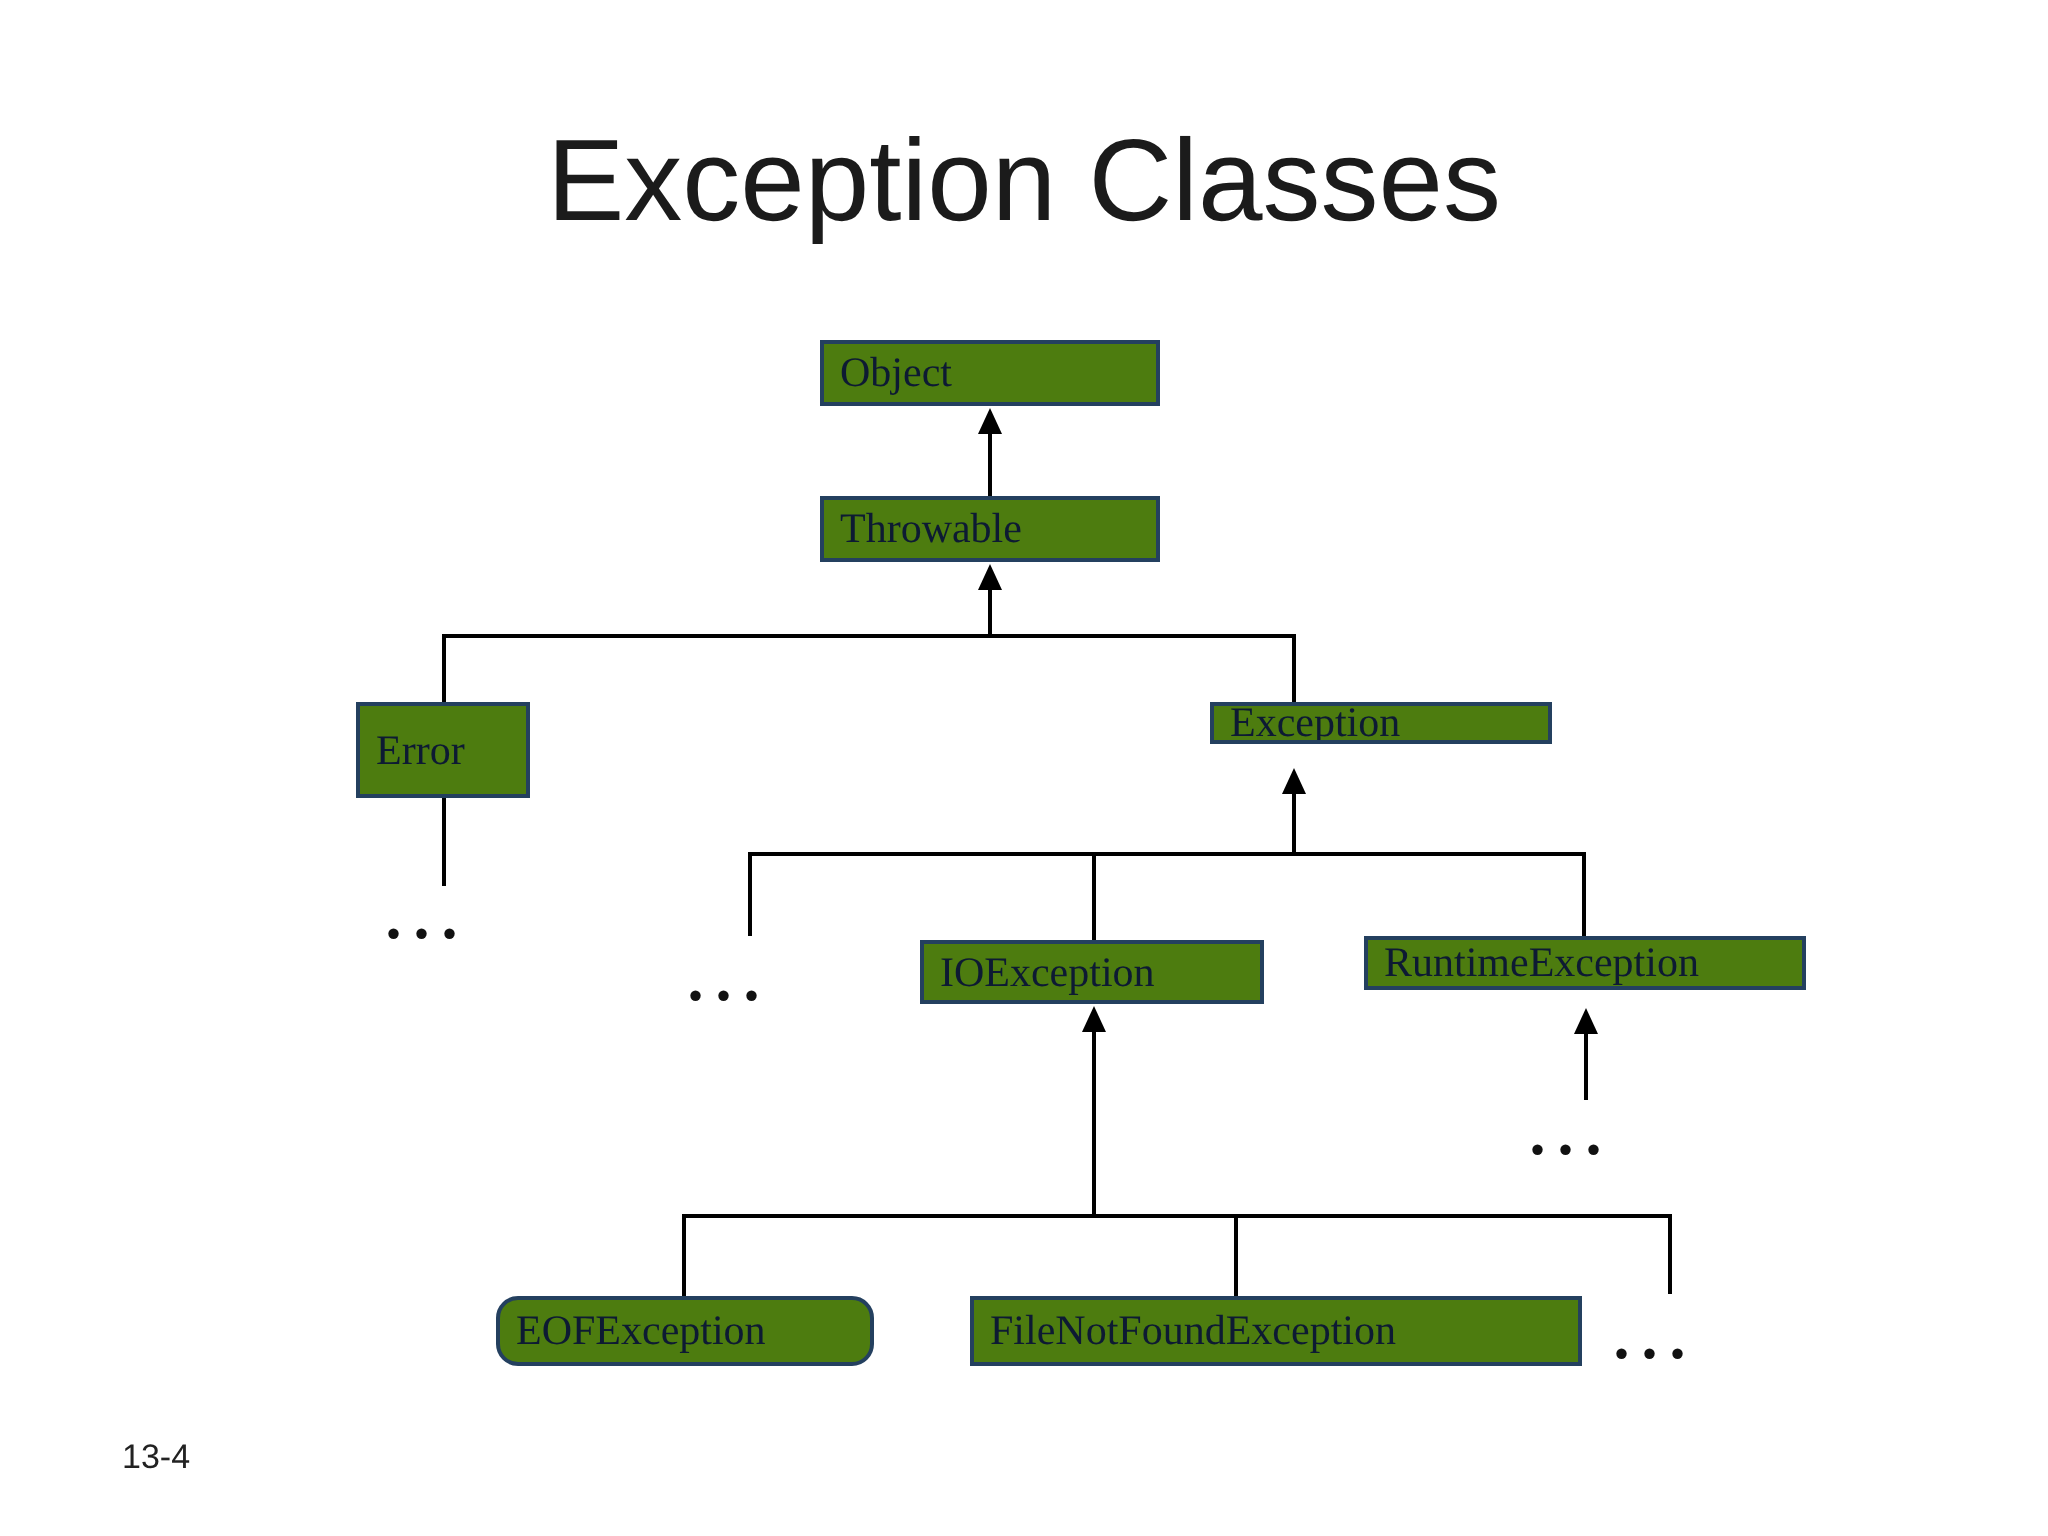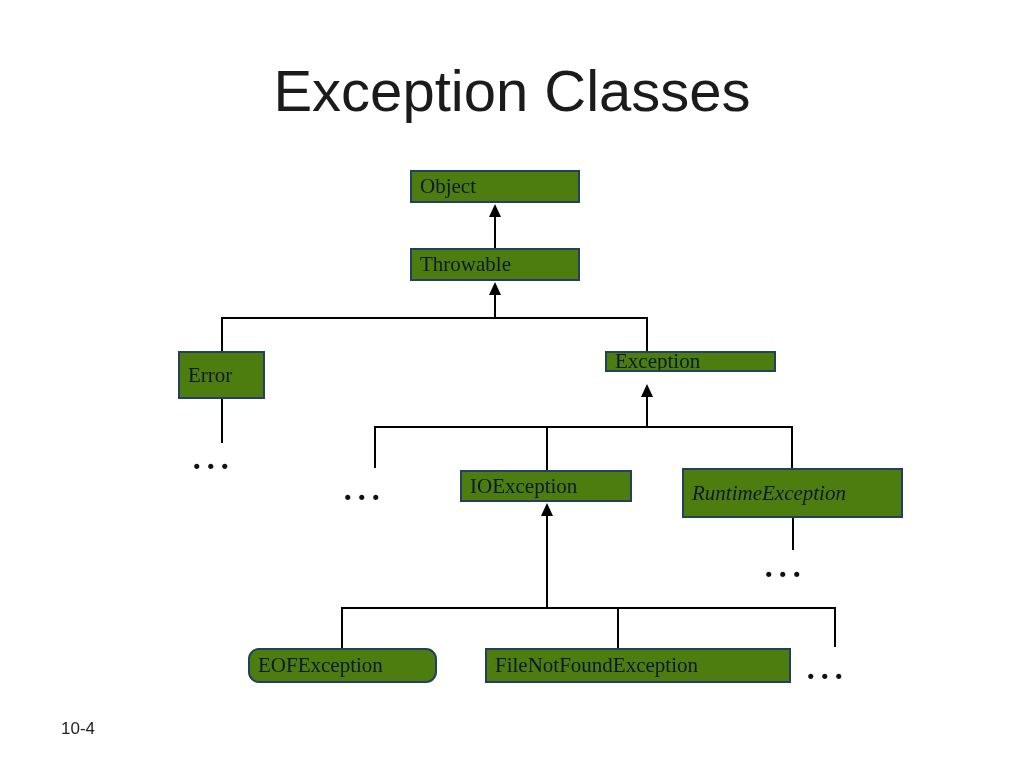--- a/index.html
+++ b/index.html
@@ -115,22 +115,22 @@
       </div>
       <div class="arrow" style="left: 541px; top: 503px; height: 105px;">
         <div class="head"></div>
         <div class="shaft"></div>
       </div>
       <div class="node" style="left: 410px; top: 170px; width: 170px; height: 33px;">Object</div>
       <div class="node" style="left: 410px; top: 248px; width: 170px; height: 33px;">Throwable</div>
       <div class="node" style="left: 178px; top: 351px; width: 87px; height: 48px;">Error</div>
       <div class="node" style="left: 562px; top: 351px; width: 171px; height: 21px; margin-left: 43px;">Exception</div>
       <div class="node" style="left: 460px; top: 470px; width: 172px; height: 32px;">IOException</div>
-      <div class="node" style="left: 682px; top: 468px; width: 221px; height: 50px; font-style: italic;">RuntimeException</div>
+      <div class="node" style="left: 682px; top: 468px; width: 221px; height: 27px;">RuntimeException</div>
       <div class="node" style="left: 248px; top: 648px; width: 189px; height: 35px; border-radius: 11px;">EOFException</div>
       <div class="node" style="left: 485px; top: 648px; width: 306px; height: 35px;">FileNotFoundException</div>
       <div class="dots" style="left: 215px; top: 442px;">...</div>
       <div class="dots" style="left: 366px; top: 473px;">...</div>
       <div class="dots" style="left: 787px; top: 550px;">...</div>
       <div class="dots" style="left: 829px; top: 652px;">...</div>
     </div>
-  <div id="page-number">10-4</div>
+  <div id="page-number">13-4</div>
 </div>
 
 </body></html>

